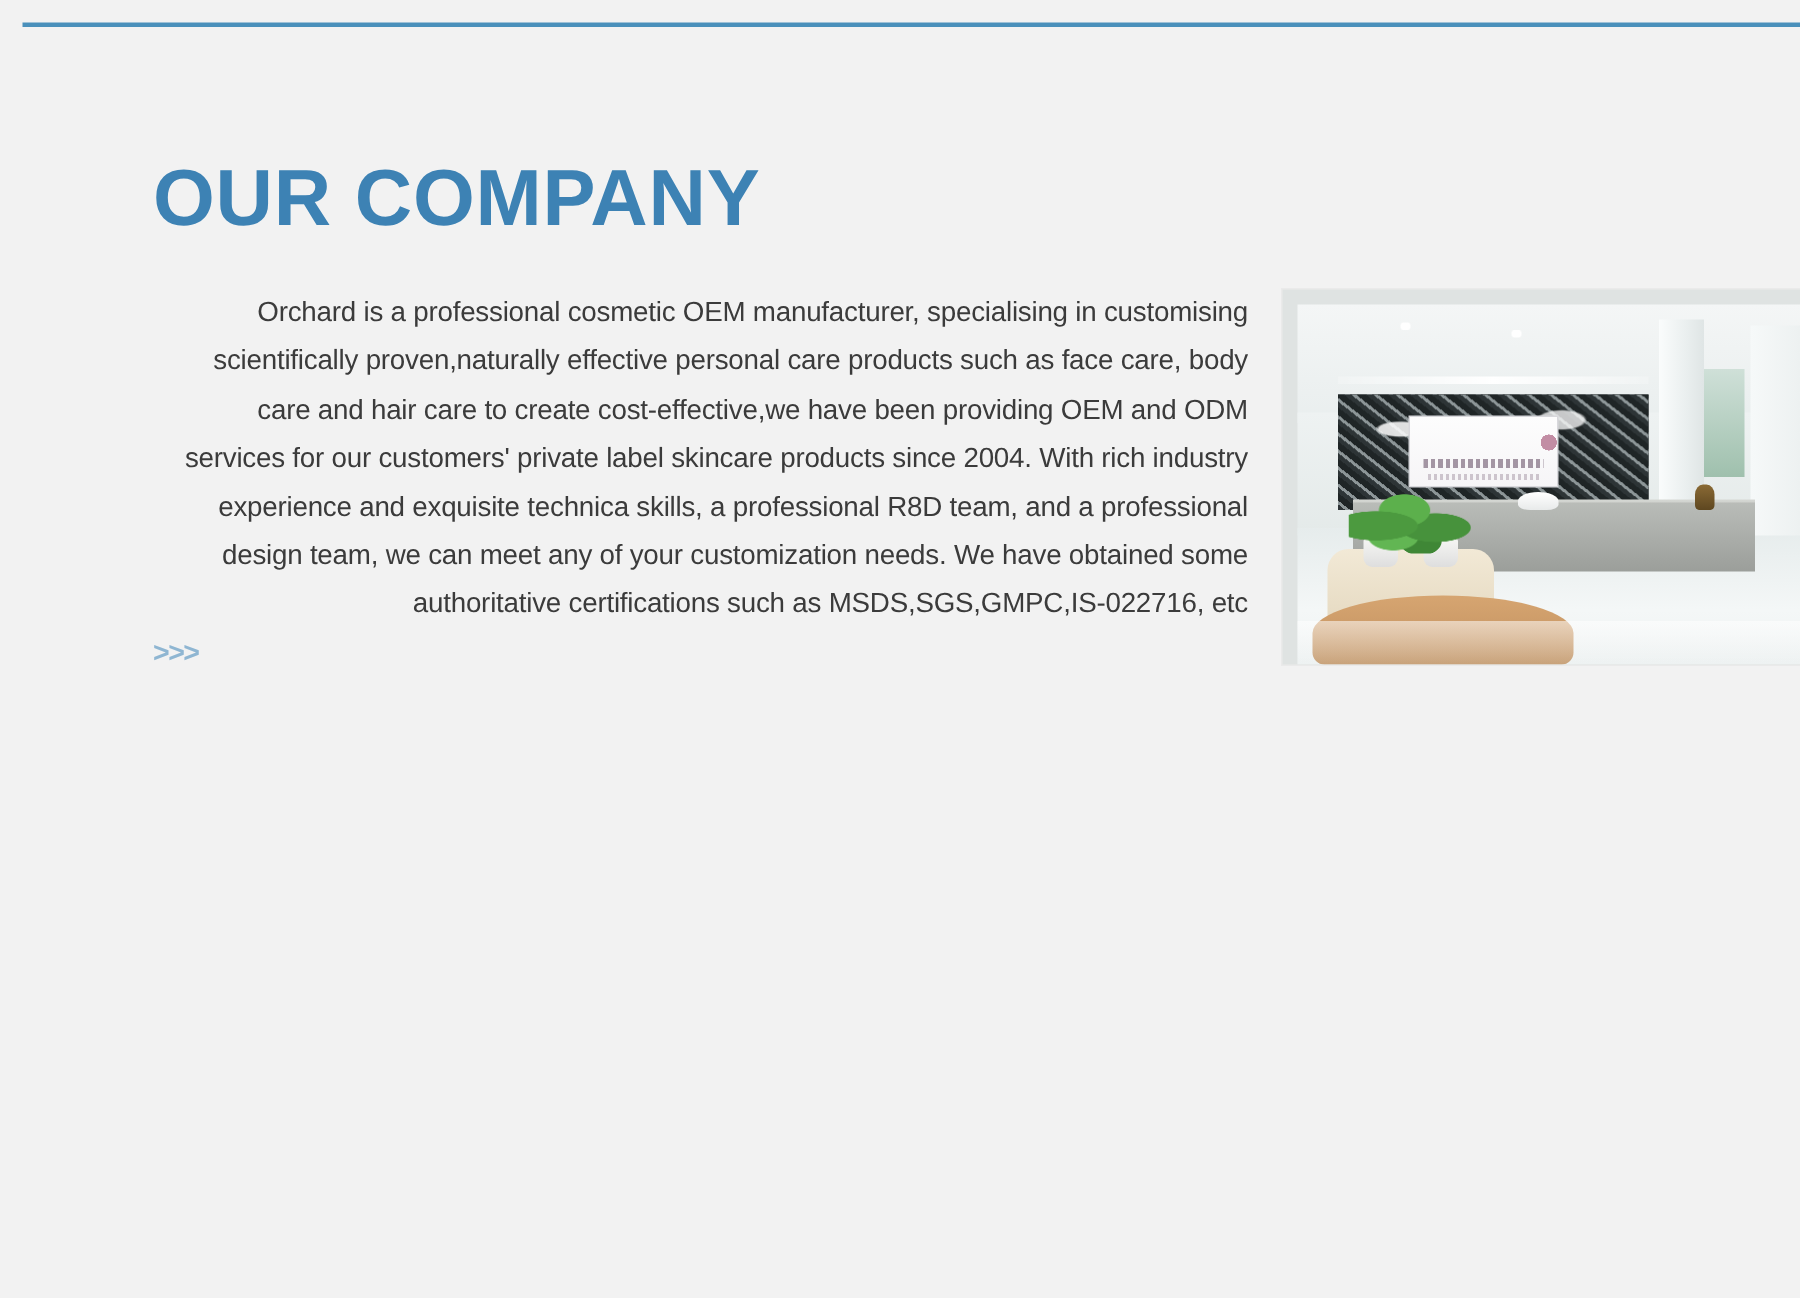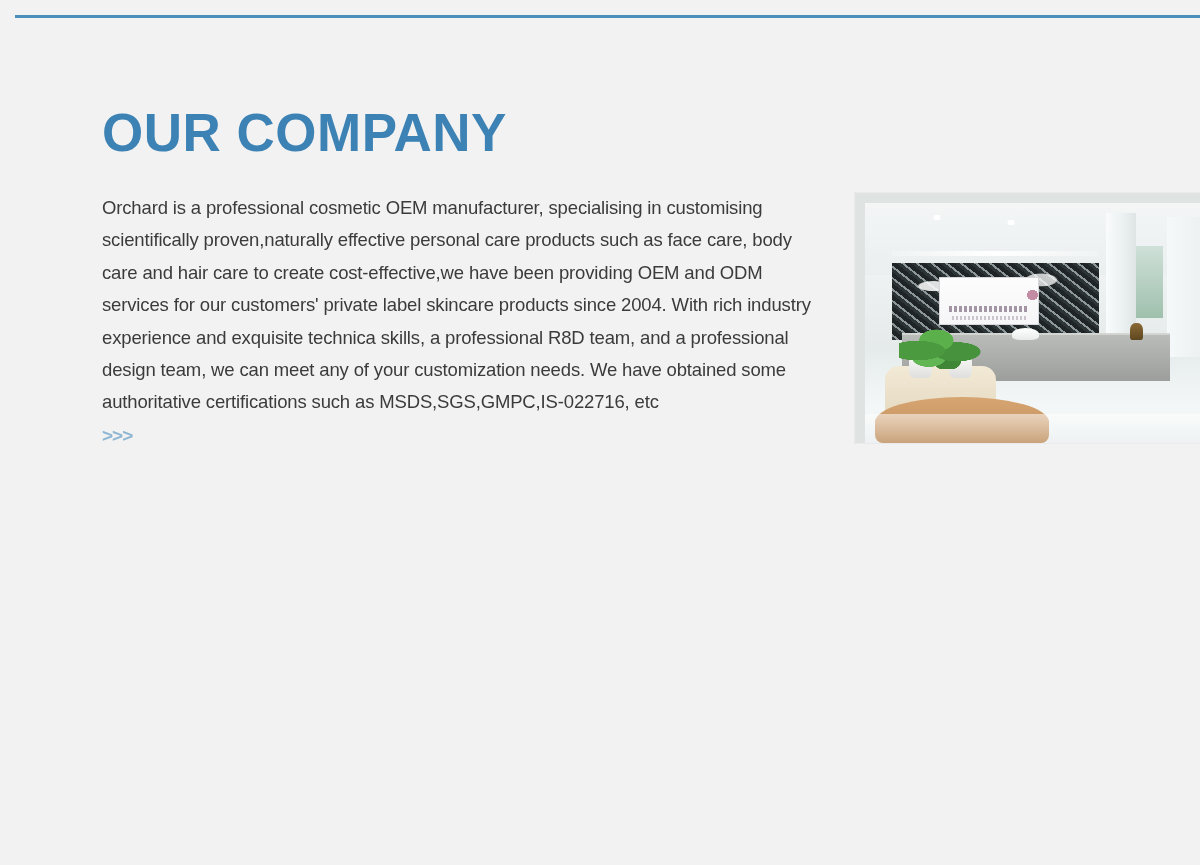--- a/index.html
+++ b/index.html
@@ -44,21 +44,21 @@
   .intro-copy {
     position: absolute;
     left: 82px;
     top: 172px;
     width: 730px;
     font-size: 18.5px;
     line-height: 32.4px;
     color: #3b3b3b;
     letter-spacing: -0.15px;
   }
-  .intro-copy p { margin: 0; }
+  .intro-copy p { margin: 0; text-align: right; }
 
   .chevrons {
     position: absolute;
     left: 82px;
     top: 406px;
     font-size: 19px;
     font-weight: bold;
     letter-spacing: -1px;
     color: #8fb6d2;
     line-height: 1;

